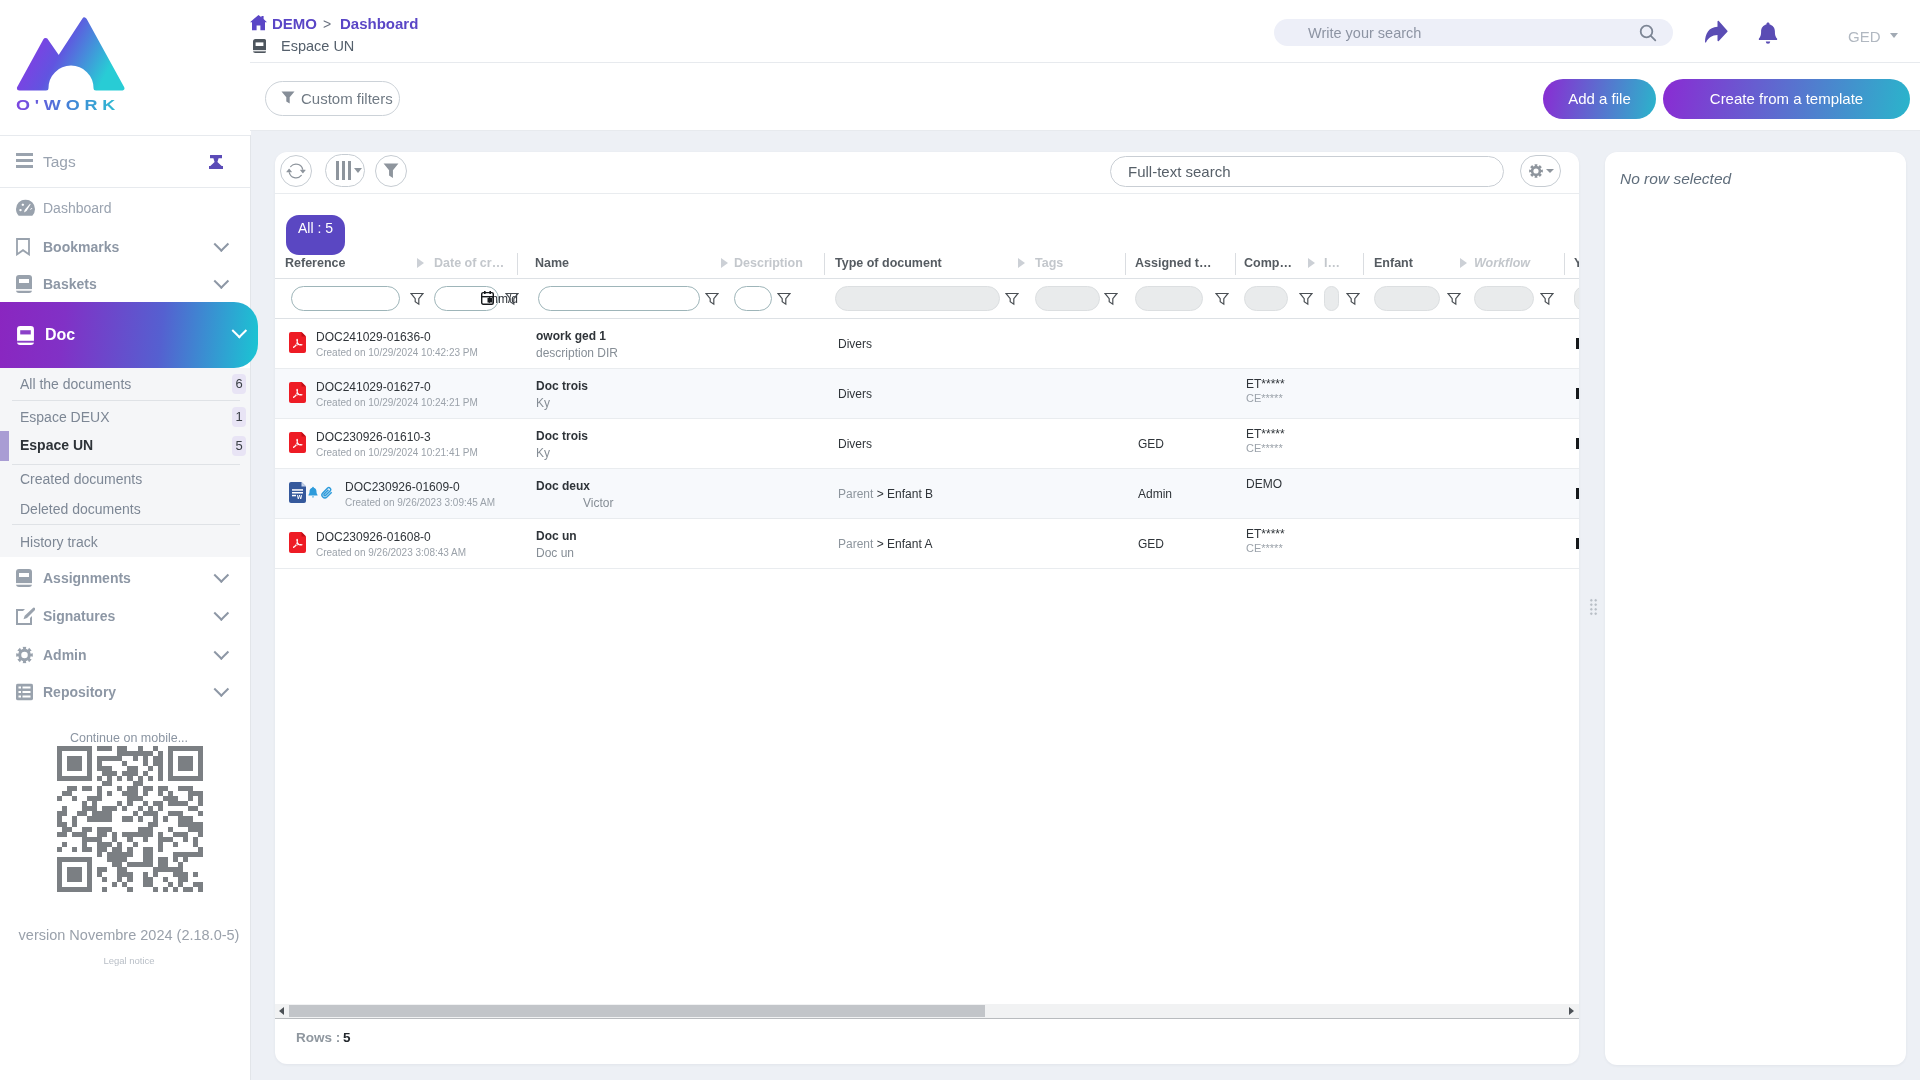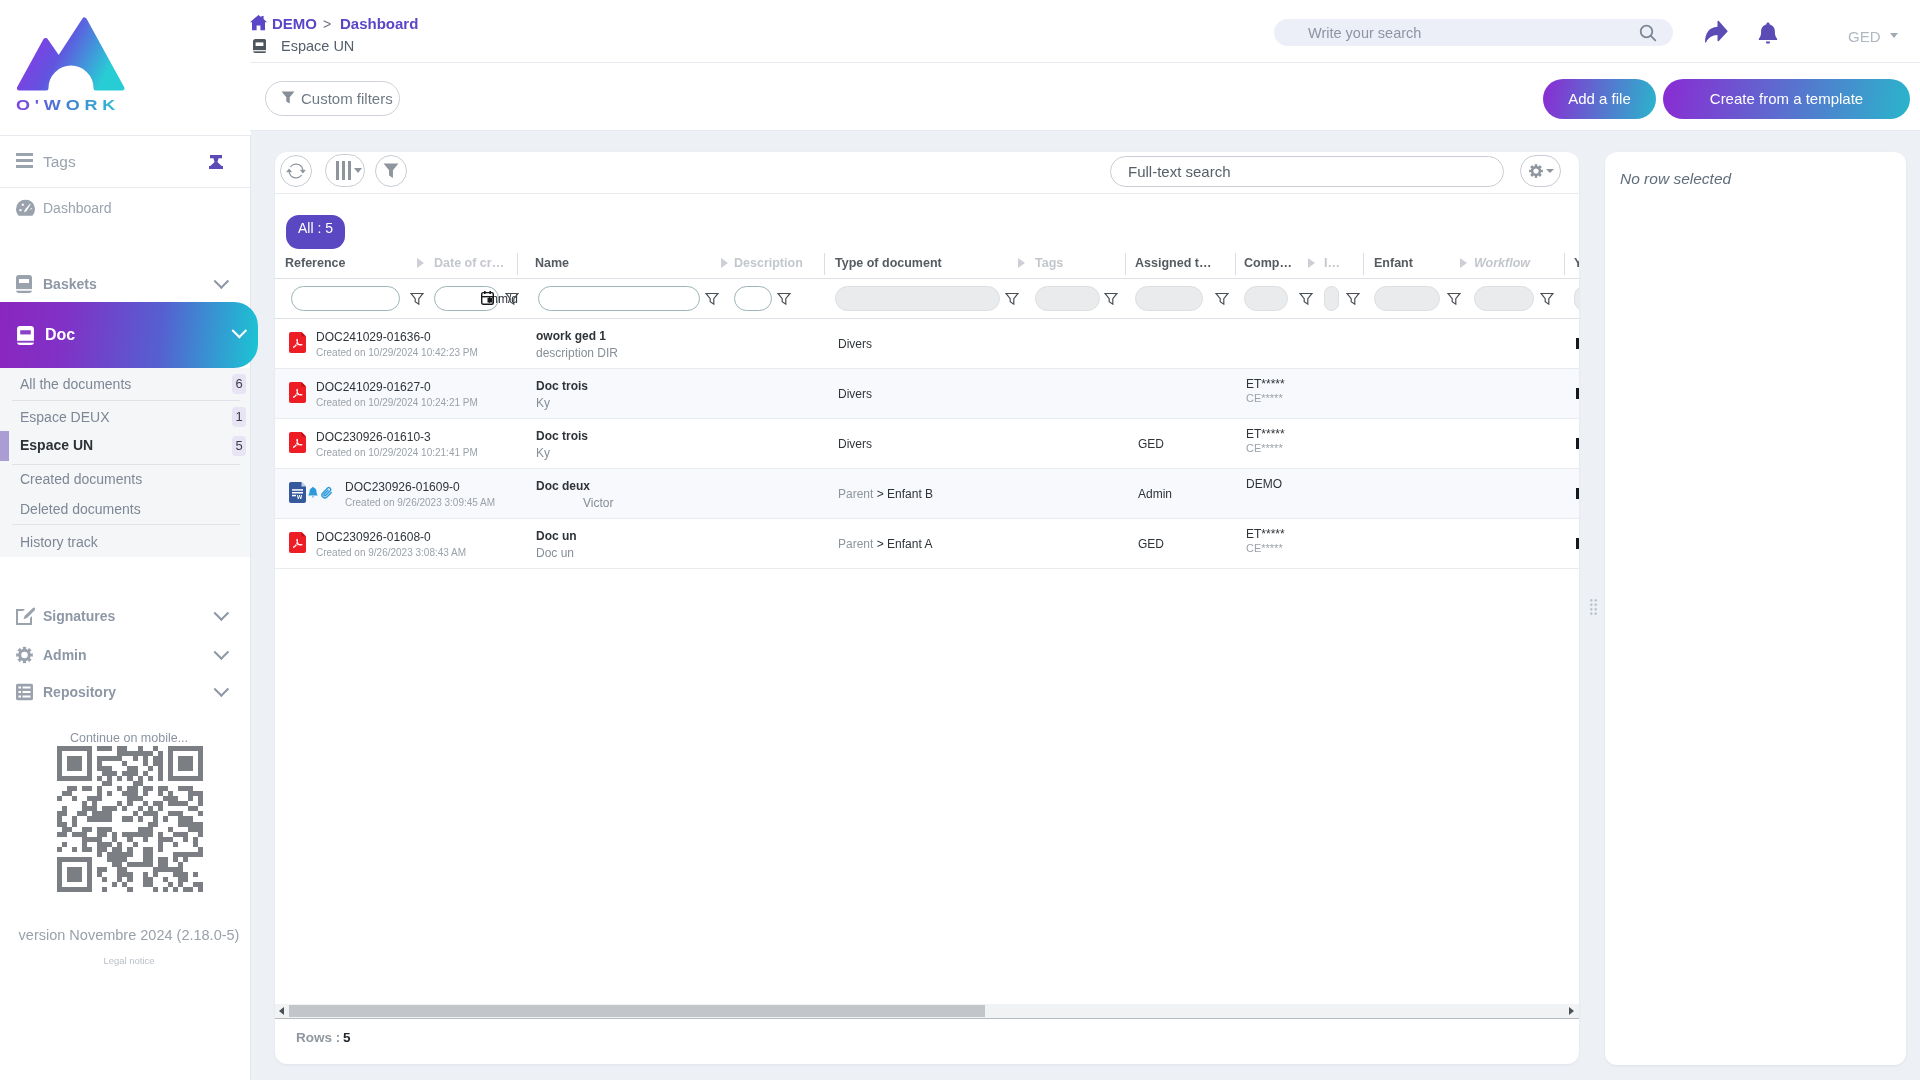--- a/index.html
+++ b/index.html
@@ -108,20 +108,29 @@
       <path fill="#5b4bb7" d="M1 0h12v3.2H9.6L8.4 7l4.3 4H14v3H0v-3h1.3L5.6 7 4.4 3.2H1z"></path>
     </svg>
   <div class="hline" style="left:0; top:187px; width:250px;"></div>
 
   <div class="mitem" style="top:189px;">
     <svg class="ic" width="19" height="17" viewBox="0 0 19 17">
         <path fill="#99a2ad" d="M9.5 0A9.5 9.5 0 000 9.5c0 2.6 1 5 2.7 6.7h13.6A9.47 9.47 0 0019 9.5 9.5 9.5 0 009.5 0zm-5 11.8a1.2 1.2 0 110-2.4 1.2 1.2 0 010 2.4zM6 6.1a1.2 1.2 0 111.7-1.7A1.2 1.2 0 016 6.1zm4.7 5.2c-.4.4-2.6 1.6-2.6 1.6s.5-2.5.9-2.9l4.8-5.5c.4-.4 1 .2.7.6l-3.8 6.2zm3.8-.7c-.3-.3-.3-.8 0-1.1l.9-.9c.3-.3.8-.3 1.1 0z"></path>
       </svg>
     <div class="lb" style="font-weight:normal; color:#9aa3b0;">Dashboard</div>
   </div>
+  <div class="mitem" style="top:228px;">
+    <svg class="ic" width="14" height="18" viewBox="0 0 14 18">
+        <path fill="none" stroke="#99a2ad" stroke-width="1.8" d="M1 1h12v15.4l-6-4.2-6 4.2z"></path>
+      </svg>
+    <div class="lb">Bookmarks</div>
+    <div class="ch">
+        <div class="chev"></div>
+      </div>
+  </div>
   <div class="mitem" style="top:265px;">
     <svg class="ic" width="16" height="18" viewBox="0 0 16 18">
         <path fill="#99a2ad" d="M3 0h10a3 3 0 013 3v12a3 3 0 01-3 3H3a3 3 0 01-3-3V3a3 3 0 013-3z"></path>
         <rect x="3" y="4" width="10" height="4" fill="#fff"></rect>
         <rect x="0" y="14" width="16" height="1.8" fill="#fff" opacity=".9"></rect>
       </svg>
     <div class="lb">Baskets</div>
     <div class="ch">
         <div class="chev"></div>
       </div>
@@ -148,20 +157,31 @@
     <div class="abs" style="left:0; top:63px; width:9px; height:30px; background:#a99dd4;"></div>
     <div class="sitem" style="top:69px; font-weight:bold; color:#2e3338; font-size:14px;">Espace UN</div>
       <div class="badge" style="top:68px;">5</div>
     <div class="hline" style="left:12px; top:96px; width:228px; background:#dfe2e6;"></div>
     <div class="sitem" style="top:103px;">Created documents</div>
     <div class="sitem" style="top:133px;">Deleted documents</div>
     <div class="hline" style="left:12px; top:156px; width:228px; background:#dfe2e6;"></div>
     <div class="sitem" style="top:166px;">History track</div>
   </div>
 
+  <div class="mitem" style="top:559px;">
+    <svg class="ic" width="16" height="18" viewBox="0 0 16 18">
+        <path fill="#99a2ad" d="M3 0h10a3 3 0 013 3v12a3 3 0 01-3 3H3a3 3 0 01-3-3V3a3 3 0 013-3z"></path>
+        <rect x="3" y="4" width="10" height="4" fill="#fff"></rect>
+        <rect x="0" y="14" width="16" height="1.8" fill="#fff" opacity=".9"></rect>
+      </svg>
+    <div class="lb">Assignments</div>
+    <div class="ch">
+        <div class="chev"></div>
+      </div>
+  </div>
   <div class="mitem" style="top:597px;">
     <svg class="ic" width="19" height="18" viewBox="0 0 19 18">
         <path fill="#99a2ad" d="M0 2h9l-2 2H2v12h12V11l2-2v9H0z"></path>
         <path fill="#99a2ad" d="M17.5.5a2 2 0 012 2L11 11l-3.5 1.2L8.7 8.7z"></path>
       </svg>
     <div class="lb">Signatures</div>
     <div class="ch">
         <div class="chev"></div>
       </div>
   </div>
@@ -224,21 +244,21 @@
     </svg>
   <div class="abs" style="left:835px; top:4px; width:394px; height:31px; border:1px solid #c9ced4; border-radius:16px;"></div>
   <div class="txt" style="left:853px; top:11px; font-size:15px; color:#565f68;">Full-text search</div>
   <div class="abs" style="left:1245px; top:3px; width:41px; height:32px; border:1px solid #c6ccd2; border-radius:16px; background:#fff;"></div>
   <svg class="abs" style="left:1254px; top:12px;" width="14" height="14" viewBox="0 0 14 14">
       <path fill="#8e959d" d="M11.80 5.01 L12.08 5.89 L13.84 5.50 L13.84 8.50 L12.08 8.11 L11.80 8.99 L11.38 9.80 L12.90 10.77 L10.77 12.90 L9.80 11.38 L8.99 11.80 L8.11 12.08 L8.50 13.84 L5.50 13.84 L5.89 12.08 L5.01 11.80 L4.20 11.38 L3.23 12.90 L1.10 10.77 L2.62 9.80 L2.20 8.99 L1.92 8.11 L0.16 8.50 L0.16 5.50 L1.92 5.89 L2.20 5.01 L2.62 4.20 L1.10 3.23 L3.23 1.10 L4.20 2.62 L5.01 2.20 L5.89 1.92 L5.50 0.16 L8.50 0.16 L8.11 1.92 L8.99 2.20 L9.80 2.62 L10.77 1.10 L12.90 3.23 L11.38 4.20 Z"></path>
       <circle cx="7" cy="7" r="2.6" fill="#fff"></circle>
     </svg>
   <div class="abs" style="left:1271px; top:17px; width:0; height:0; border-top:4.5px solid #8e959d; border-left:4px solid transparent; border-right:4px solid transparent;"></div>
 
-  <div class="abs" style="left:11px; top:63px; width:59px; height:34px; background:#5a47c2; border-radius:13px; color:#fff; font-size:14px; text-align:center; line-height:26px;">All : 5</div>
+  <div class="abs" style="left:11px; top:63px; width:59px; height:40px; background:#5a47c2; border-radius:13px; color:#fff; font-size:14px; text-align:center; line-height:26px;">All : 5</div>
 
   <div class="hlabel" style="left:10px;">Reference</div>
   <div class="hcaret" style="left:142px; top:106px;"></div>
   <div class="hlabel dim" style="left:159px;">Date of cr…</div>
   <div class="hdiv" style="left:242px;"></div>
   <div class="hlabel" style="left:260px;">Name</div>
   <div class="hcaret" style="left:446px; top:106px;"></div>
   <div class="hlabel dim" style="left:459px;">Description</div>
   <div class="hdiv" style="left:549px;"></div>
   <div class="hlabel" style="left:560px;">Type of document</div>

